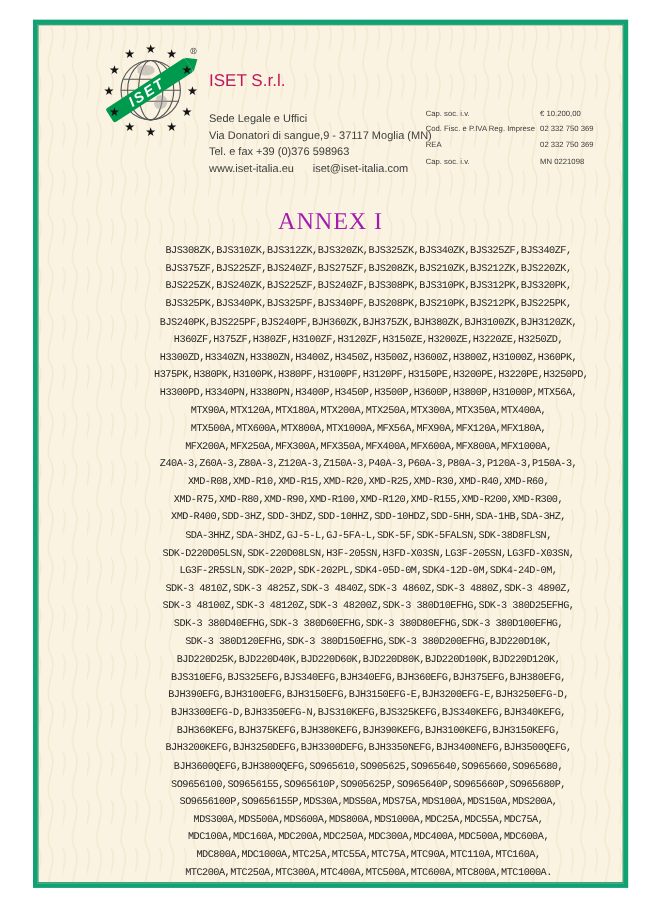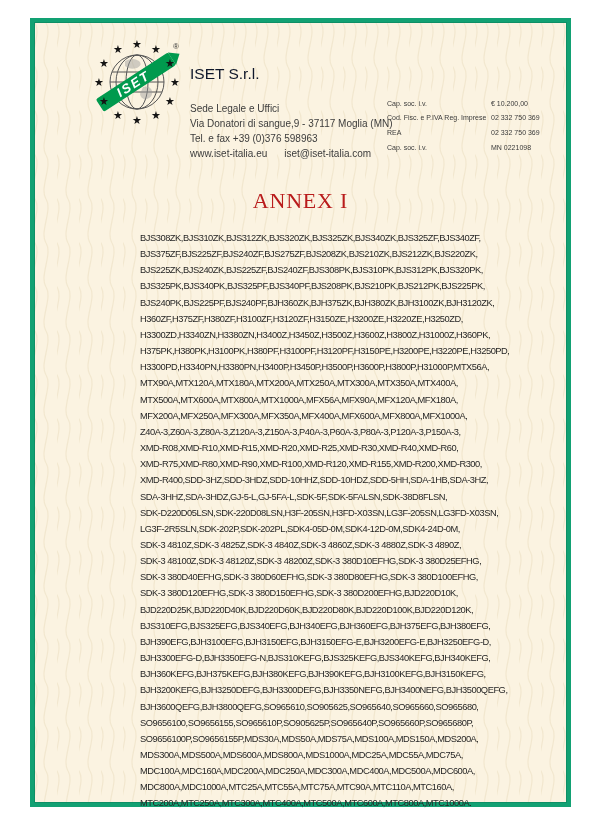--- a/index.html
+++ b/index.html
@@ -9,36 +9,36 @@
          border:2px solid #12a173;padding:2px;background:#12a173;}
   .frame-inner{position:relative;width:100%;height:100%;border:1px solid #0e8f66;
          background:#fbf3e1;box-sizing:border-box;}
   .wm{position:absolute;inset:0;width:100%;height:100%;opacity:.55;pointer-events:none;}
   .content{position:absolute;inset:0;z-index:2;}
 
   
   .logo{position:absolute;left:50px;top:12px;width:104px;height:98px;}
   .institute{position:absolute;left:28px;top:106px;width:140px;text-align:center;
              color:#0a8752;font-weight:bold;font-size:9px;line-height:11px;letter-spacing:.2px;}
-  .company{position:absolute;left:155px;top:42px;font-size:15.5px;color:#0f172a;}
+  .company{position:absolute;left:155px;top:42px;font-size:15.5px;color:#be185d;}
   .addr{position:absolute;left:155px;font-size:10px;color:#3c3c3c;}
   .a1{top:80px}.a2{top:95px}.a3{top:110px}.a4{top:125px}
   .email{color:#3c3c3c;margin-left:17px;cursor:pointer;}
   .reg{position:absolute;left:352px;top:73px;font-size:7px;color:#3a3a3a;}
   .reg-row{display:flex;height:14.6px;align-items:center;}
   .reg-label{width:104px;}
   .reg-value{width:110px;}
 
   
   .annex-title{position:absolute;left:0;right:0;top:165px;text-align:center;margin:0;
                font-family:"Liberation Serif",serif;font-weight:normal;
-               font-size:22px;letter-spacing:.8px;color:#b91c1c;}
-  .annex-list{position:absolute;left:105px;top:207px;width:390px;
-              font-family:Liberation Sans, sans-serif;font-size:9.3px;letter-spacing:-0.45px;
-              line-height:16.15px;text-align:left;color:#252525;white-space:pre-line;}
+               font-size:22px;letter-spacing:.8px;color:#a21caf;}
+  .annex-list{position:absolute;left:105px;top:197px;width:390px;
+              font-family:Liberation Mono, monospace;font-size:9.3px;letter-spacing:-0.45px;
+              line-height:16.15px;text-align:center;color:#252525;white-space:pre-line;}
 </style>
 </head>
 <body>
 
 <div class="page">
   <div class="frame">
     <div class="frame-inner">
 
       <svg class="wm" aria-hidden="true">
         <defs>

